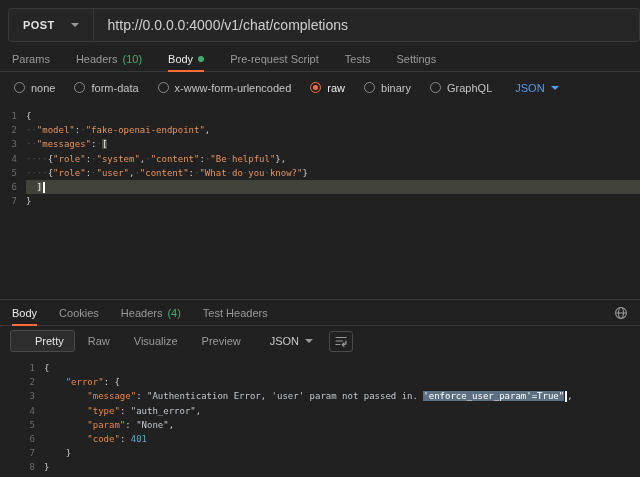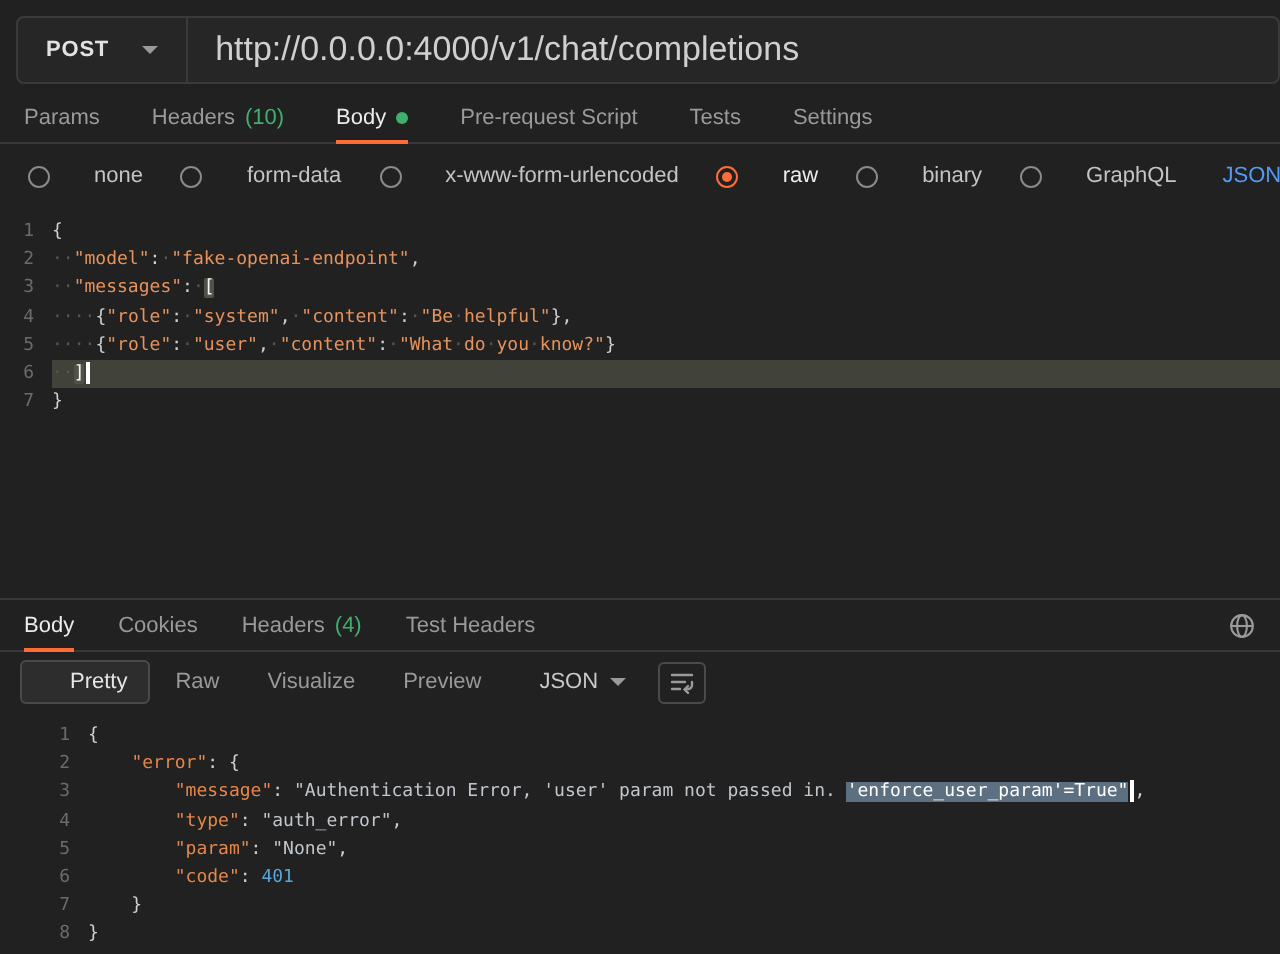--- a/index.html
+++ b/index.html
@@ -15,38 +15,38 @@
     display:flex; align-items:center;
     margin:8px 0 4px 8px; height:34px;
     background:#262626; border:1px solid #3a3a3a; border-radius:4px;
   }
   .method-select {
     display:flex; align-items:center; gap:16px;
     padding:0 14px; height:100%; cursor:pointer;
     color:#e2e2e2; font-weight:bold; letter-spacing:.4px;
     border-right:1px solid #3a3a3a;
   }
-  .url-input { flex:1; padding:0 14px; color:#cfcfcf; font-size:17px; cursor:text; white-space:nowrap; overflow:hidden; }
+  .url-input { flex:1; padding:0 14px; color:#cfcfcf; font-size:14px; cursor:text; white-space:nowrap; overflow:hidden; }
   .chev { width:0; height:0; border-left:4px solid transparent; border-right:4px solid transparent; border-top:4px solid #9a9a9a; }
   .chev.blue { border-top-color:#539bf5; }
   
   .tabs-row {
     display:flex; align-items:center; gap:26px;
     padding:0 12px; height:26px;
     border-bottom:1px solid #383838;
     color:#9a9a9a;
   }
   .tab { display:flex; align-items:center; gap:5px; height:100%; position:relative; cursor:pointer; white-space:nowrap; }
   .tab.active { color:#ececec; }
   .tab.active::after { content:""; position:absolute; bottom:-1px; left:0; right:0; height:2px; background:#ff6c37; }
   .count { color:#3faf6e; }
   .dot { width:6px; height:6px; border-radius:50%; background:#3faf6e; flex:none; }
   
   .body-type-bar { display:flex; align-items:center; gap:19px; padding:0 14px; height:32px; color:#c4c4c4; }
-  .radio-opt { display:flex; align-items:flex-end; gap:22px; cursor:pointer; white-space:nowrap; }
+  .radio-opt { display:flex; align-items:flex-start; gap:6px; cursor:pointer; white-space:nowrap; }
   .radio { width:11px; height:11px; border-radius:50%; border:1px solid #8a8a8a; position:relative; flex:none; }
   .radio-opt.selected .radio { border-color:#ff6c37; }
   .radio-opt.selected .radio::after { content:""; position:absolute; inset:2px; border-radius:50%; background:#ff6c37; }
   .radio-opt.selected { color:#ededed; }
   .lang-select { display:flex; align-items:center; gap:6px; color:#539bf5; margin-left:4px; cursor:pointer; }
   
   .code-area {
     font-family:"DejaVu Sans Mono","Liberation Mono",monospace;
     font-size:9px; padding-top:5px;
   }

